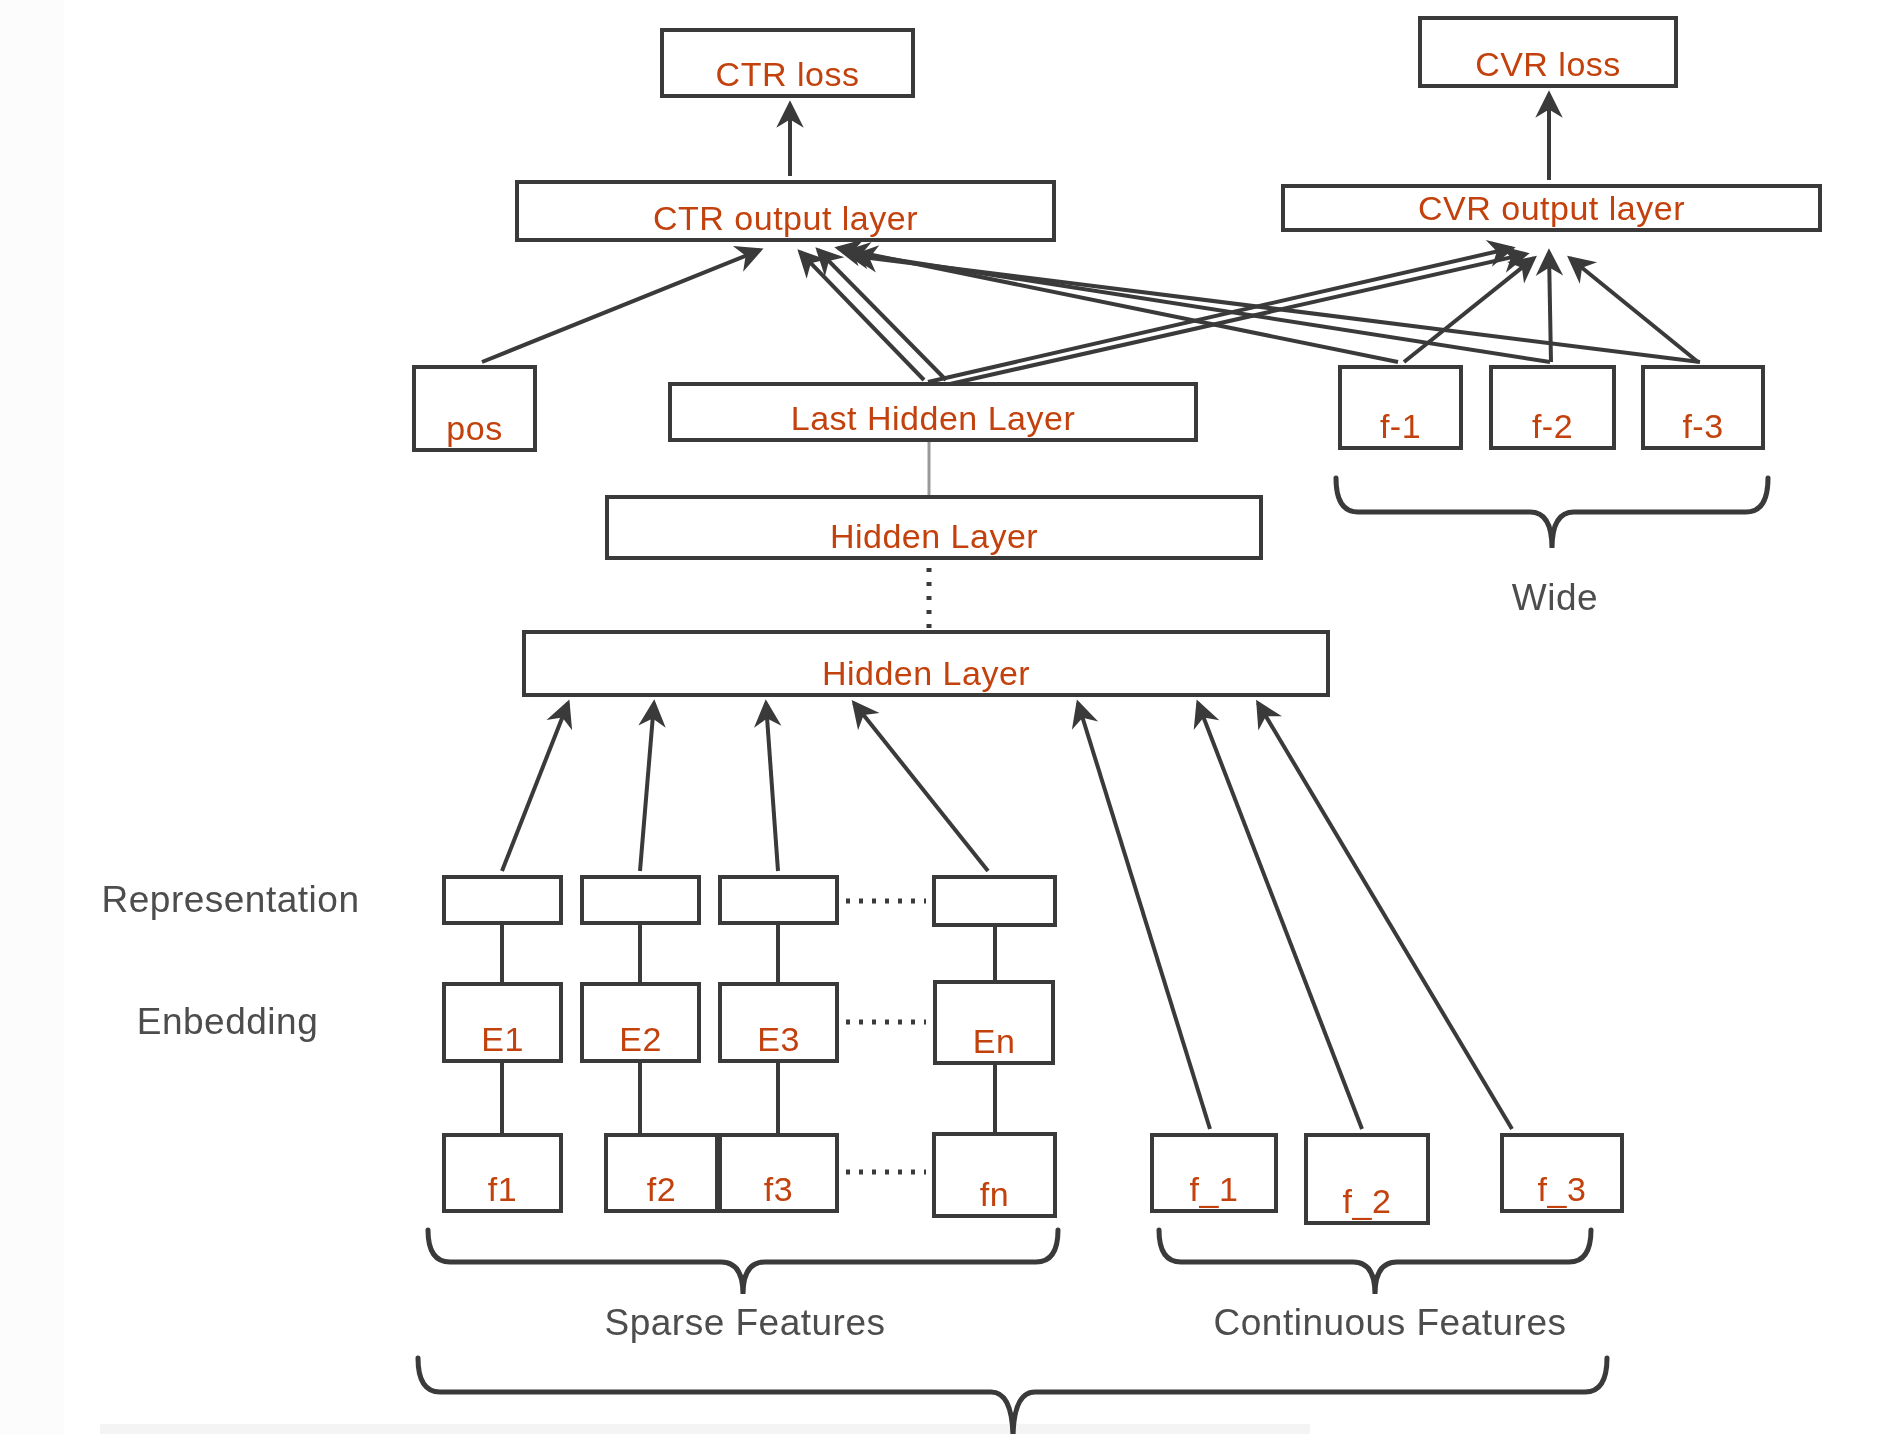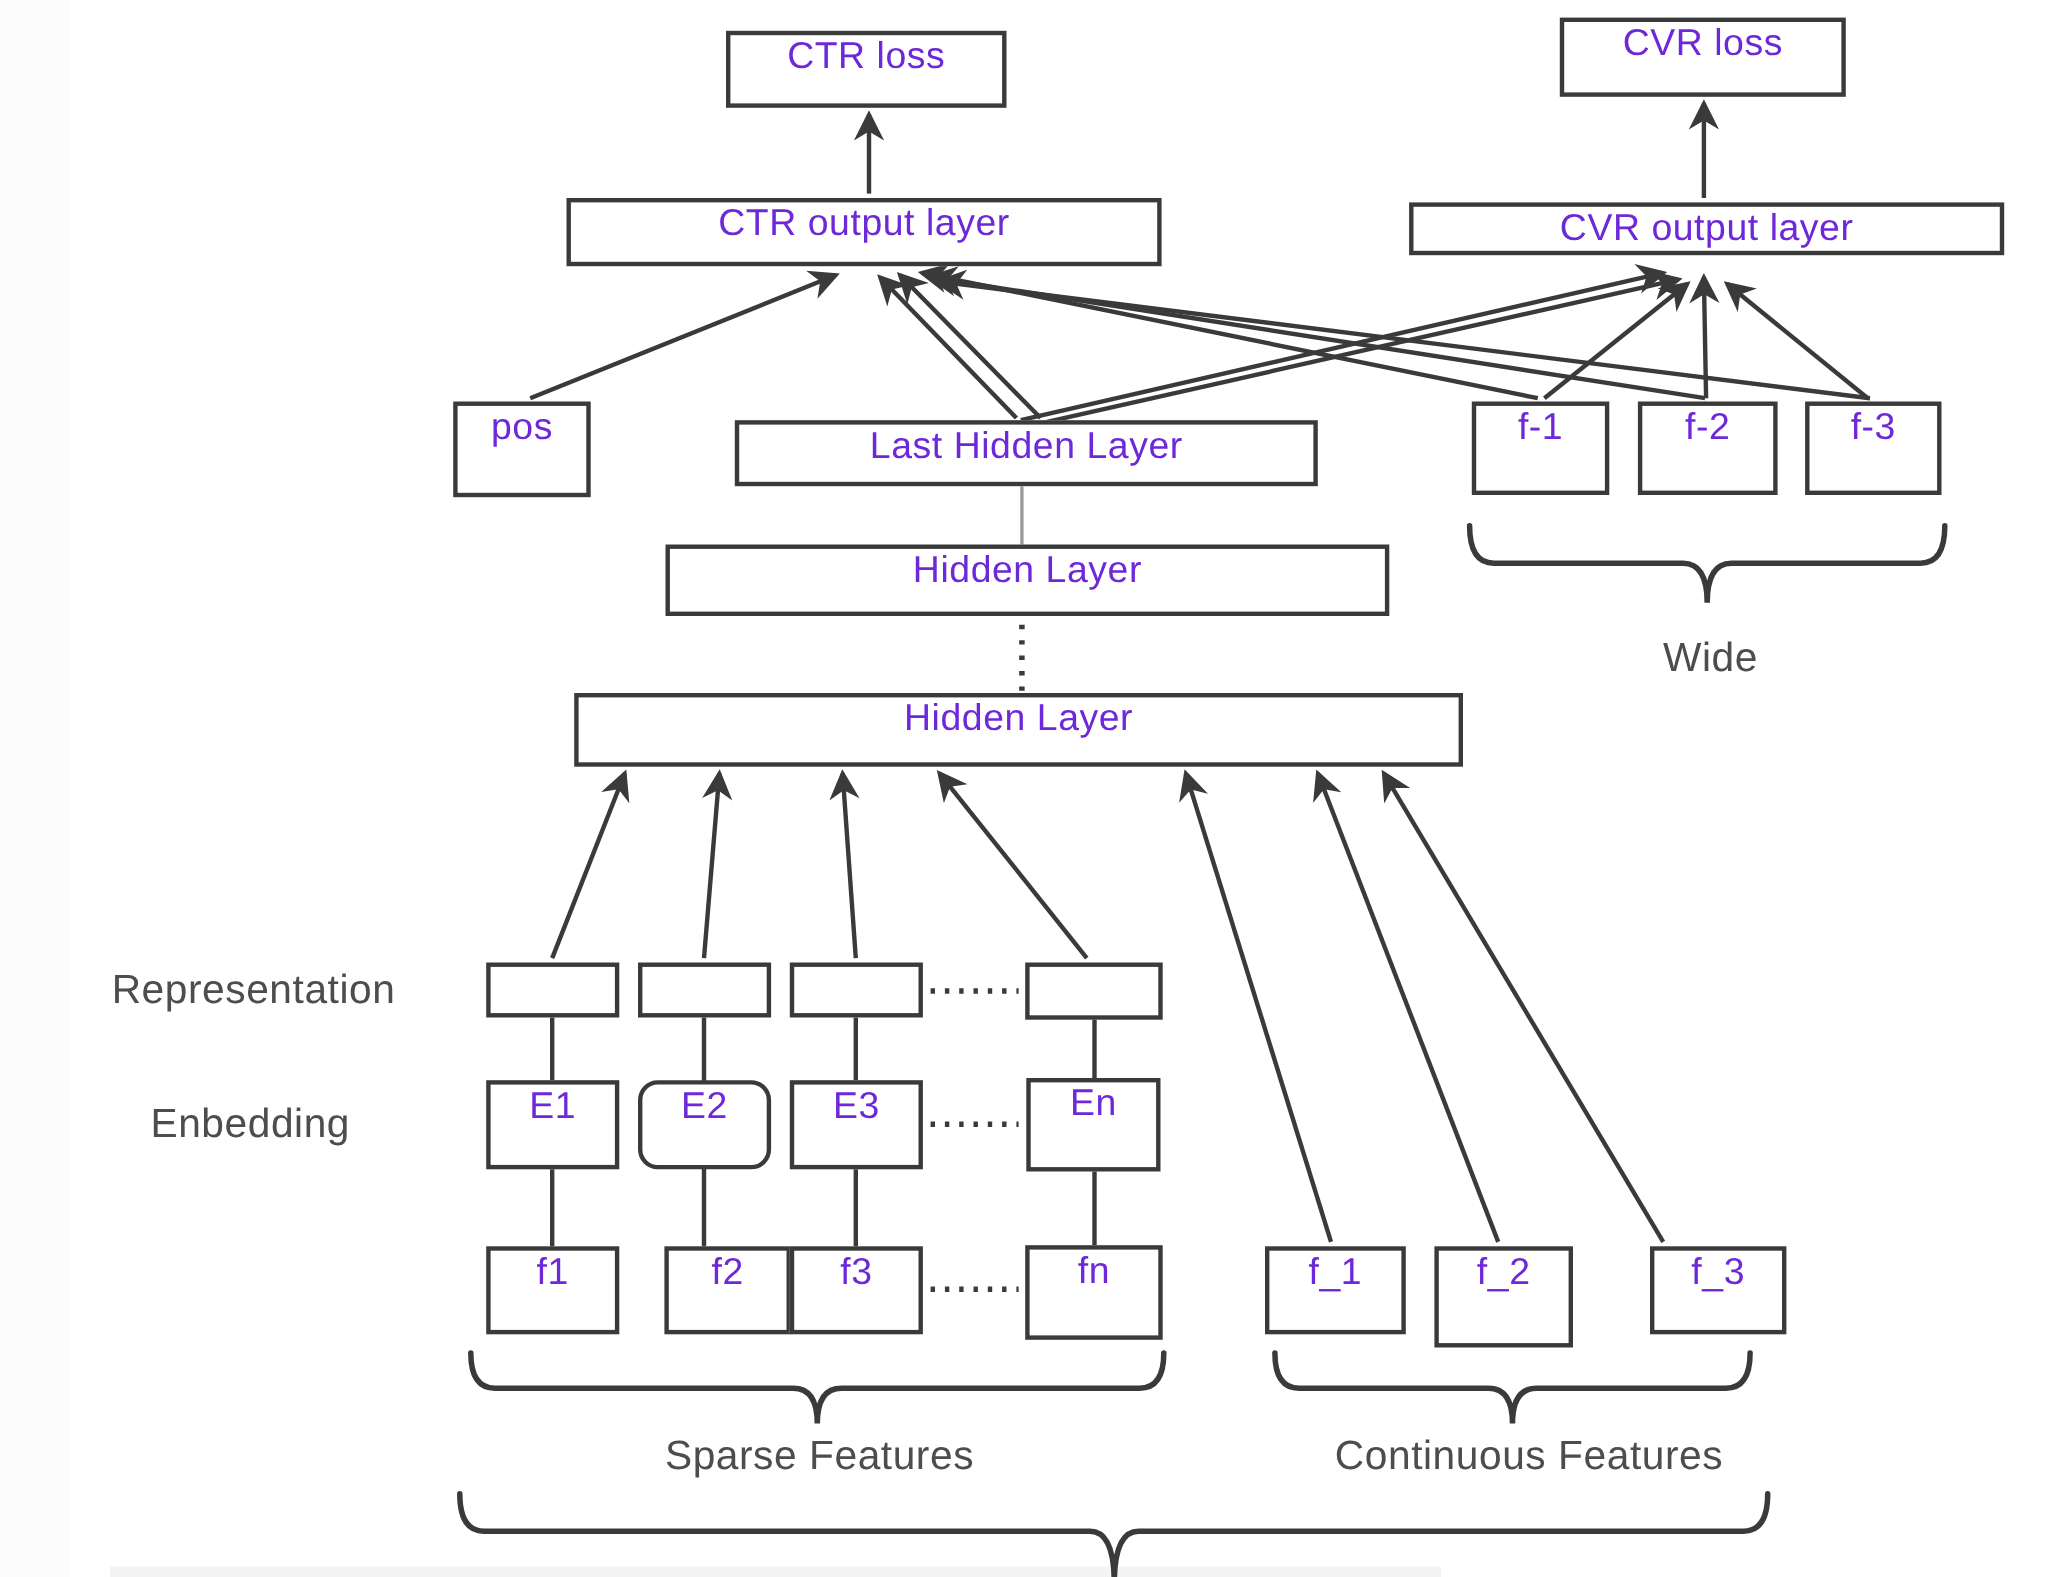--- a/index.html
+++ b/index.html
@@ -2,22 +2,22 @@
 <html><head>
 <meta charset="utf-8">
 <style>
   html,body{margin:0;padding:0;background:#ffffff;}
   #stage{position:relative;width:1880px;height:1434px;background:#ffffff;overflow:hidden;
          font-family:"Liberation Sans", sans-serif;color:#4a4a4a;}
   .edge-strip{position:absolute;left:0;top:0;width:64px;height:1434px;background:#fcfcfc;}
   .bottom-strip{position:absolute;left:100px;top:1424px;width:1210px;height:10px;background:#f4f4f4;}
   svg.wires{position:absolute;left:0;top:0;}
   .box{position:absolute;box-sizing:border-box;border:4px solid #3a3a3a;background:#ffffff;
-       display:flex;align-items:flex-start;justify-content:center;
-       font-size:34px;letter-spacing:0.5px;color:#6d28d9;white-space:nowrap;}
+       display:flex;align-items:flex-end;justify-content:center;
+       font-size:34px;letter-spacing:0.5px;color:#c2410c;white-space:nowrap;}
   .lbl{position:absolute;display:flex;align-items:center;justify-content:center;
        font-size:37px;letter-spacing:0.5px;color:#4d4d4d;white-space:nowrap;}
 </style>
 </head>
 <body>
 
 <div id="stage">
 
   <div class="edge-strip"></div>
   <div class="bottom-strip"></div>
@@ -114,21 +114,21 @@
     </div>
 
   <div class="box" style="left:442px;top:875px;width:121px;height:50px;"></div>
   <div class="box" style="left:580px;top:875px;width:121px;height:50px;"></div>
   <div class="box" style="left:718px;top:875px;width:121px;height:50px;"></div>
   <div class="box" style="left:932px;top:875px;width:125px;height:52px;"></div>
 
   <div class="box" style="left:442px;top:982px;width:121px;height:81px;">
       <span>E1</span>
     </div>
-  <div class="box" style="left:580px;top:982px;width:121px;height:81px;border-radius:18px;">
+  <div class="box" style="left:580px;top:982px;width:121px;height:81px;">
       <span>E2</span>
     </div>
   <div class="box" style="left:718px;top:982px;width:121px;height:81px;">
       <span>E3</span>
     </div>
   <div class="box" style="left:933px;top:980px;width:122px;height:85px;">
       <span>En</span>
     </div>
 
   <div class="box" style="left:442px;top:1133px;width:121px;height:80px;">

